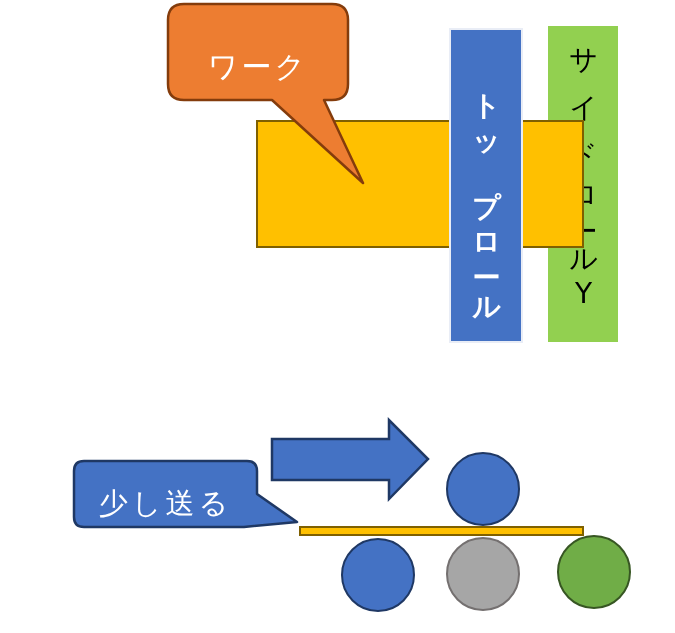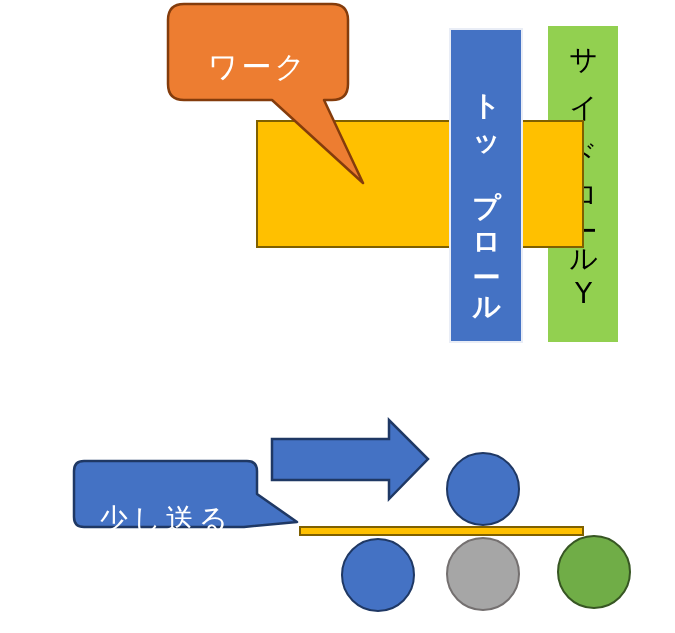--- a/index.html
+++ b/index.html
@@ -77,21 +77,21 @@
     stroke-width: 2.5;
     stroke-linejoin: miter;
   }
   .feed-callout-path {
     fill: var(--blue_fill);
     stroke: var(--blue_dark_border);
     stroke-width: 2.5;
     stroke-linejoin: round;
   }
   .feed-callout-label {
-    left: 74px; top: 488px; width: 183px; height: 64px;
+    left: 74px; top: 472px; width: 183px; height: 64px;
     z-index: 5;
     display: flex; align-items: center; justify-content: center;
     color: #ffffff; font-size: 29px; letter-spacing: 4px;
   }
   .feed-strip {
     left: 299px; top: 526px; width: 281px; height: 6px;
     background: var(--gold_fill);
     border: 2px solid var(--gold_border);
     z-index: 3;
   }

